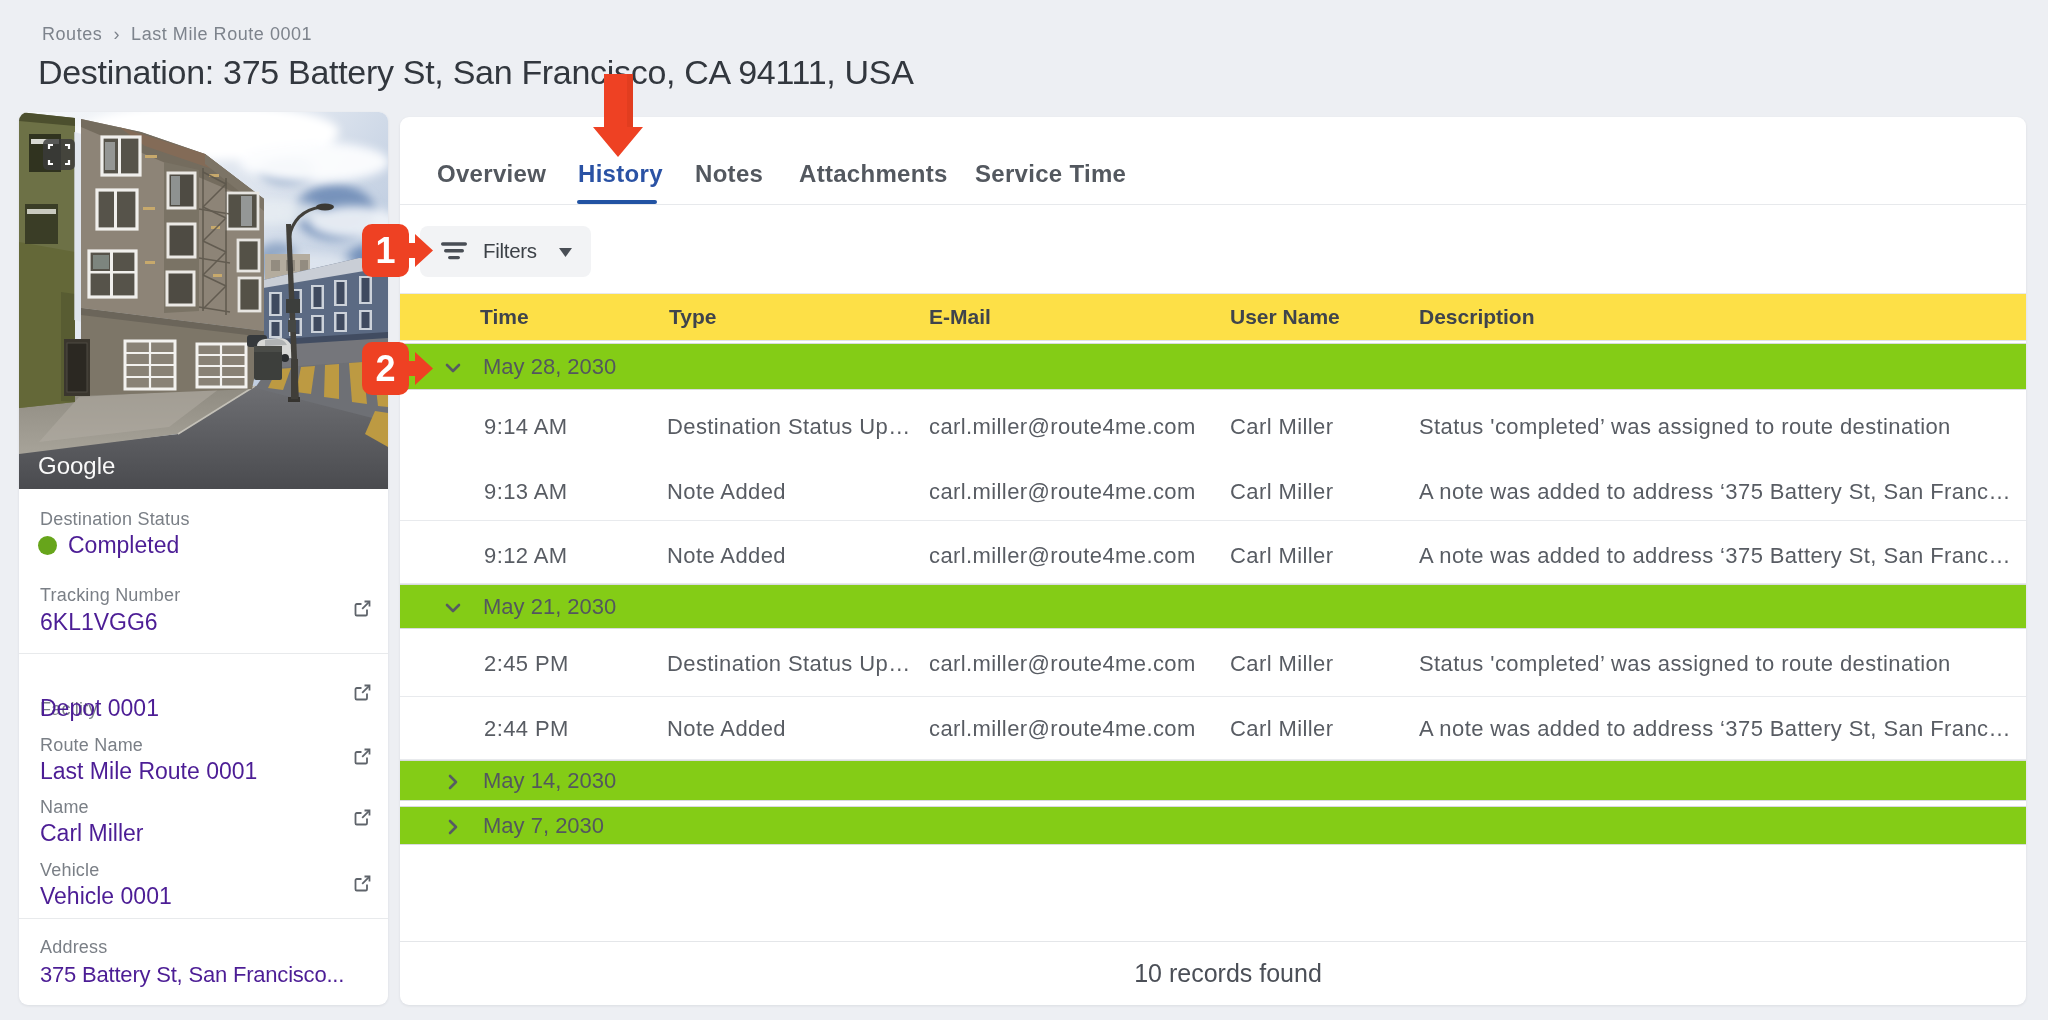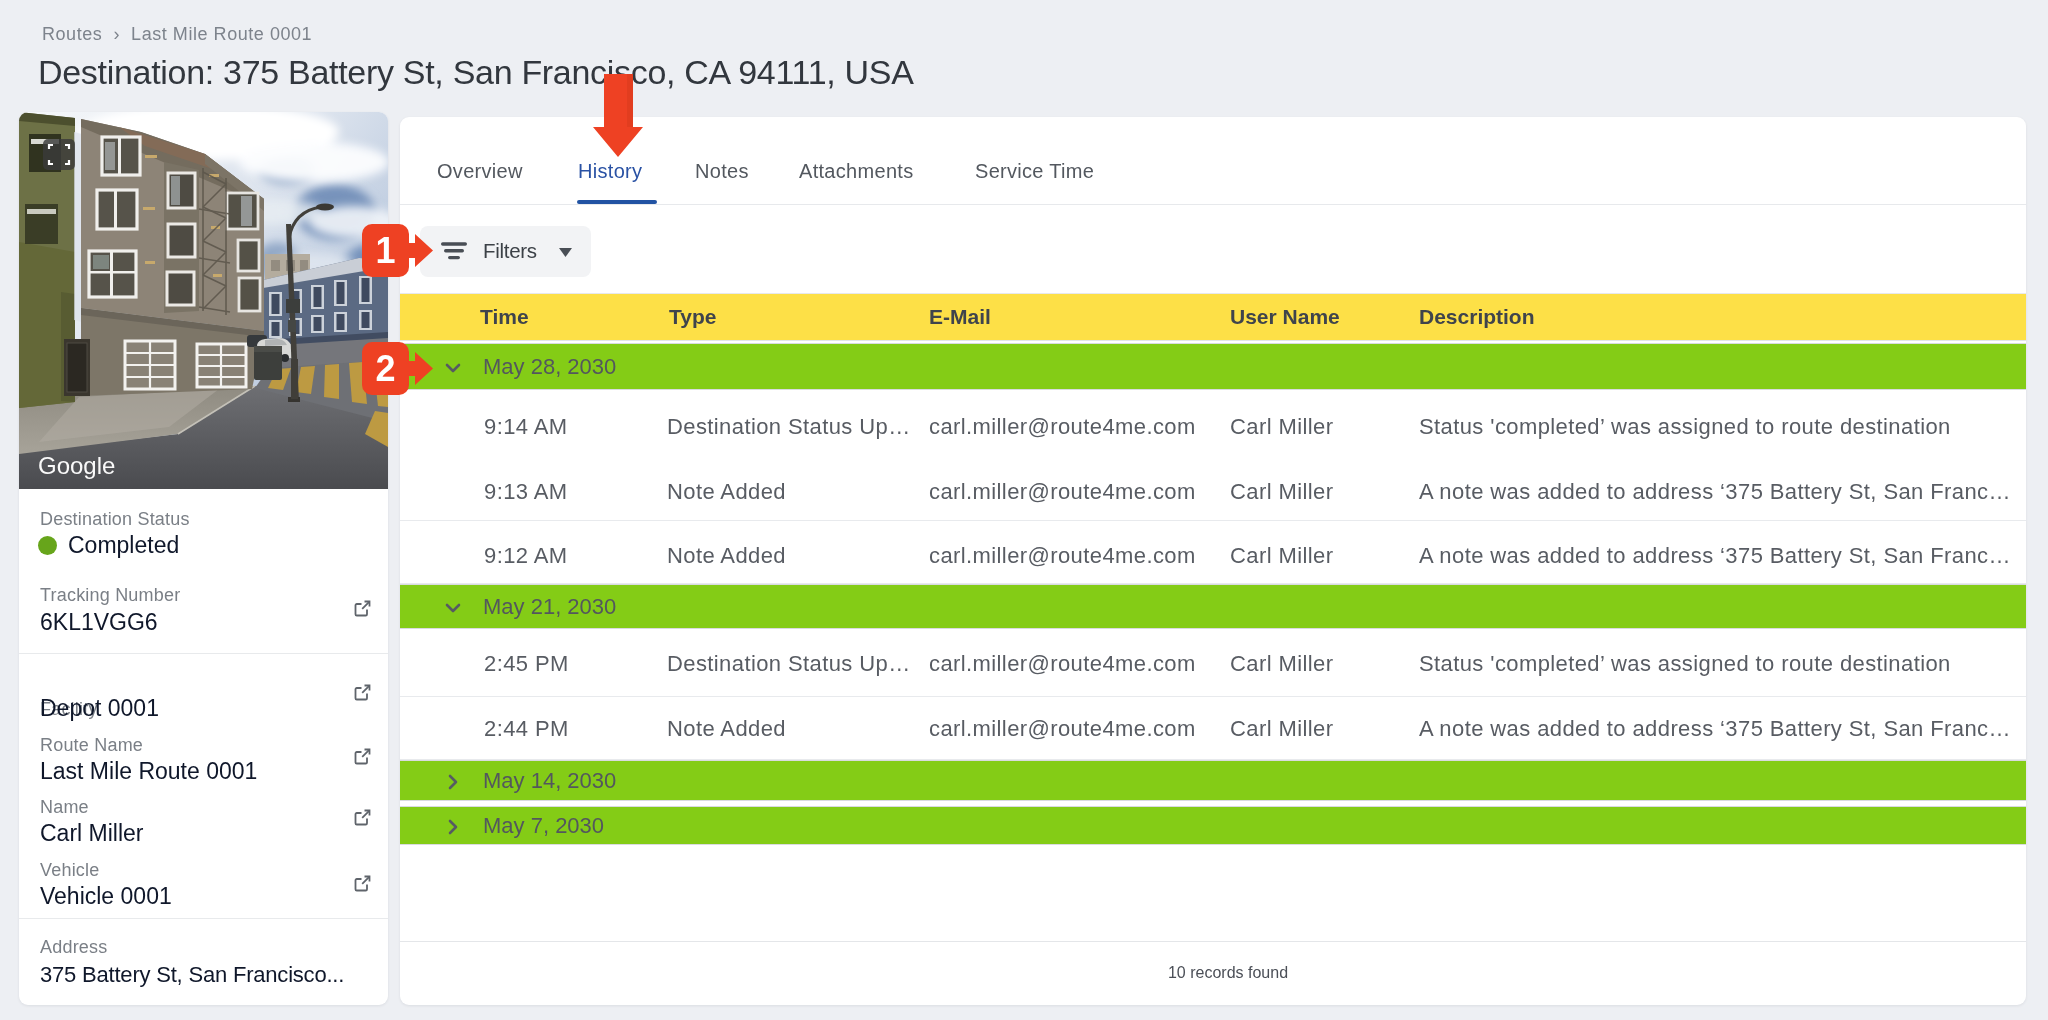--- a/index.html
+++ b/index.html
@@ -4,39 +4,39 @@
 <style>
 *{margin:0;padding:0;box-sizing:border-box}
 html,body{width:2048px;height:1020px}
 body{background:#edeff3;font-family:"Liberation Sans",sans-serif;position:relative;overflow:hidden}
 .abs{position:absolute}
 .crumb{left:42px;top:24px;font-size:18px;color:#7d838c;letter-spacing:.55px}
 .title{left:38px;top:53px;font-size:34px;color:#32373e;letter-spacing:-.3px}
 .lcard{left:19px;top:112px;width:369px;height:893px;background:#fff;border-radius:9px;box-shadow:0 1px 3px rgba(16,24,40,.08)}
 .photo{left:0;top:0;width:369px;height:377px;border-radius:9px 9px 0 0;overflow:hidden}
 .lbl{font-size:18px;color:#7a7f86;line-height:21px;letter-spacing:.2px}
-.val{font-size:23px;color:#0f172a;line-height:27px}
+.val{font-size:23px;color:#4c1d95;line-height:27px}
 .divid{left:0;width:369px;height:0;border-top:1px solid #e8eaec}
 .ico{left:335px;width:17px;height:17px}
 .mcard{left:400px;top:117px;width:1626px;height:888px;background:#fff;border-radius:9px;box-shadow:0 1px 3px rgba(16,24,40,.08)}
-.tab{top:160px;font-size:20px;font-weight:normal;color:#53585f;letter-spacing:.3px}
+.tab{top:160px;font-size:24px;font-weight:bold;color:#53585f;letter-spacing:.3px}
 .tabactive{color:#2a52a4}
 .underline{left:577px;top:200px;width:80px;height:4px;background:#2253a3;border-radius:2px}
 .tabborder{left:400px;top:204px;width:1626px;height:0;border-top:1px solid #e7e9ec}
 .fbtn{left:420px;top:226px;width:171px;height:51px;background:#f2f3f5;border-radius:8px}
 .thead{left:400px;top:293px;width:1626px;height:48px;background:#fde047;border-top:1px solid #e7e9ec;border-bottom:1px solid #e3e5e8}
 .th{font-size:21px;font-weight:bold;color:#3f444c;line-height:46px;position:absolute}
 .grow{left:400px;width:1626px;background:#84cc16;border-top:1px solid #d9dbdf;border-bottom:1px solid #d9dbdf}
 .gdate{position:absolute;left:83px;font-size:22px;color:#53575e}
 .drow{left:400px;width:1626px;background:#fff;border-bottom:1px solid #e8eaed}
 .cell{position:absolute;font-size:22px;color:#585c63;white-space:nowrap;letter-spacing:.4px}
 .c1{left:84px}.c2{left:267px}.c3{left:529px}.c4{left:830px}.c5{left:1019px}
 .h1{left:80px}.h2{left:269px}.h3{left:529px}.h4{left:830px}.h5{left:1019px}
 .chev{position:absolute;left:44px;width:18px;height:18px}
-.footer{left:400px;top:941px;width:1626px;height:64px;border-top:1px solid #e4e6e9;font-size:16px;color:#4b4f57;text-align:center;line-height:62px;text-indent:30px}
+.footer{left:400px;top:941px;width:1626px;height:64px;border-top:1px solid #e4e6e9;font-size:25px;color:#4b4f57;text-align:center;line-height:62px;text-indent:30px}
 </style>
 </head>
 <body>
 <div class="abs crumb">Routes&nbsp; › &nbsp;Last Mile Route 0001</div>
 <div class="abs title">Destination: 375 Battery St, San Francisco, CA 94111, USA</div>
 
 <div class="abs lcard">
   <div class="abs photo" id="photobox">
   <svg width="369" height="377" viewBox="0 0 369 377">
     <defs>

